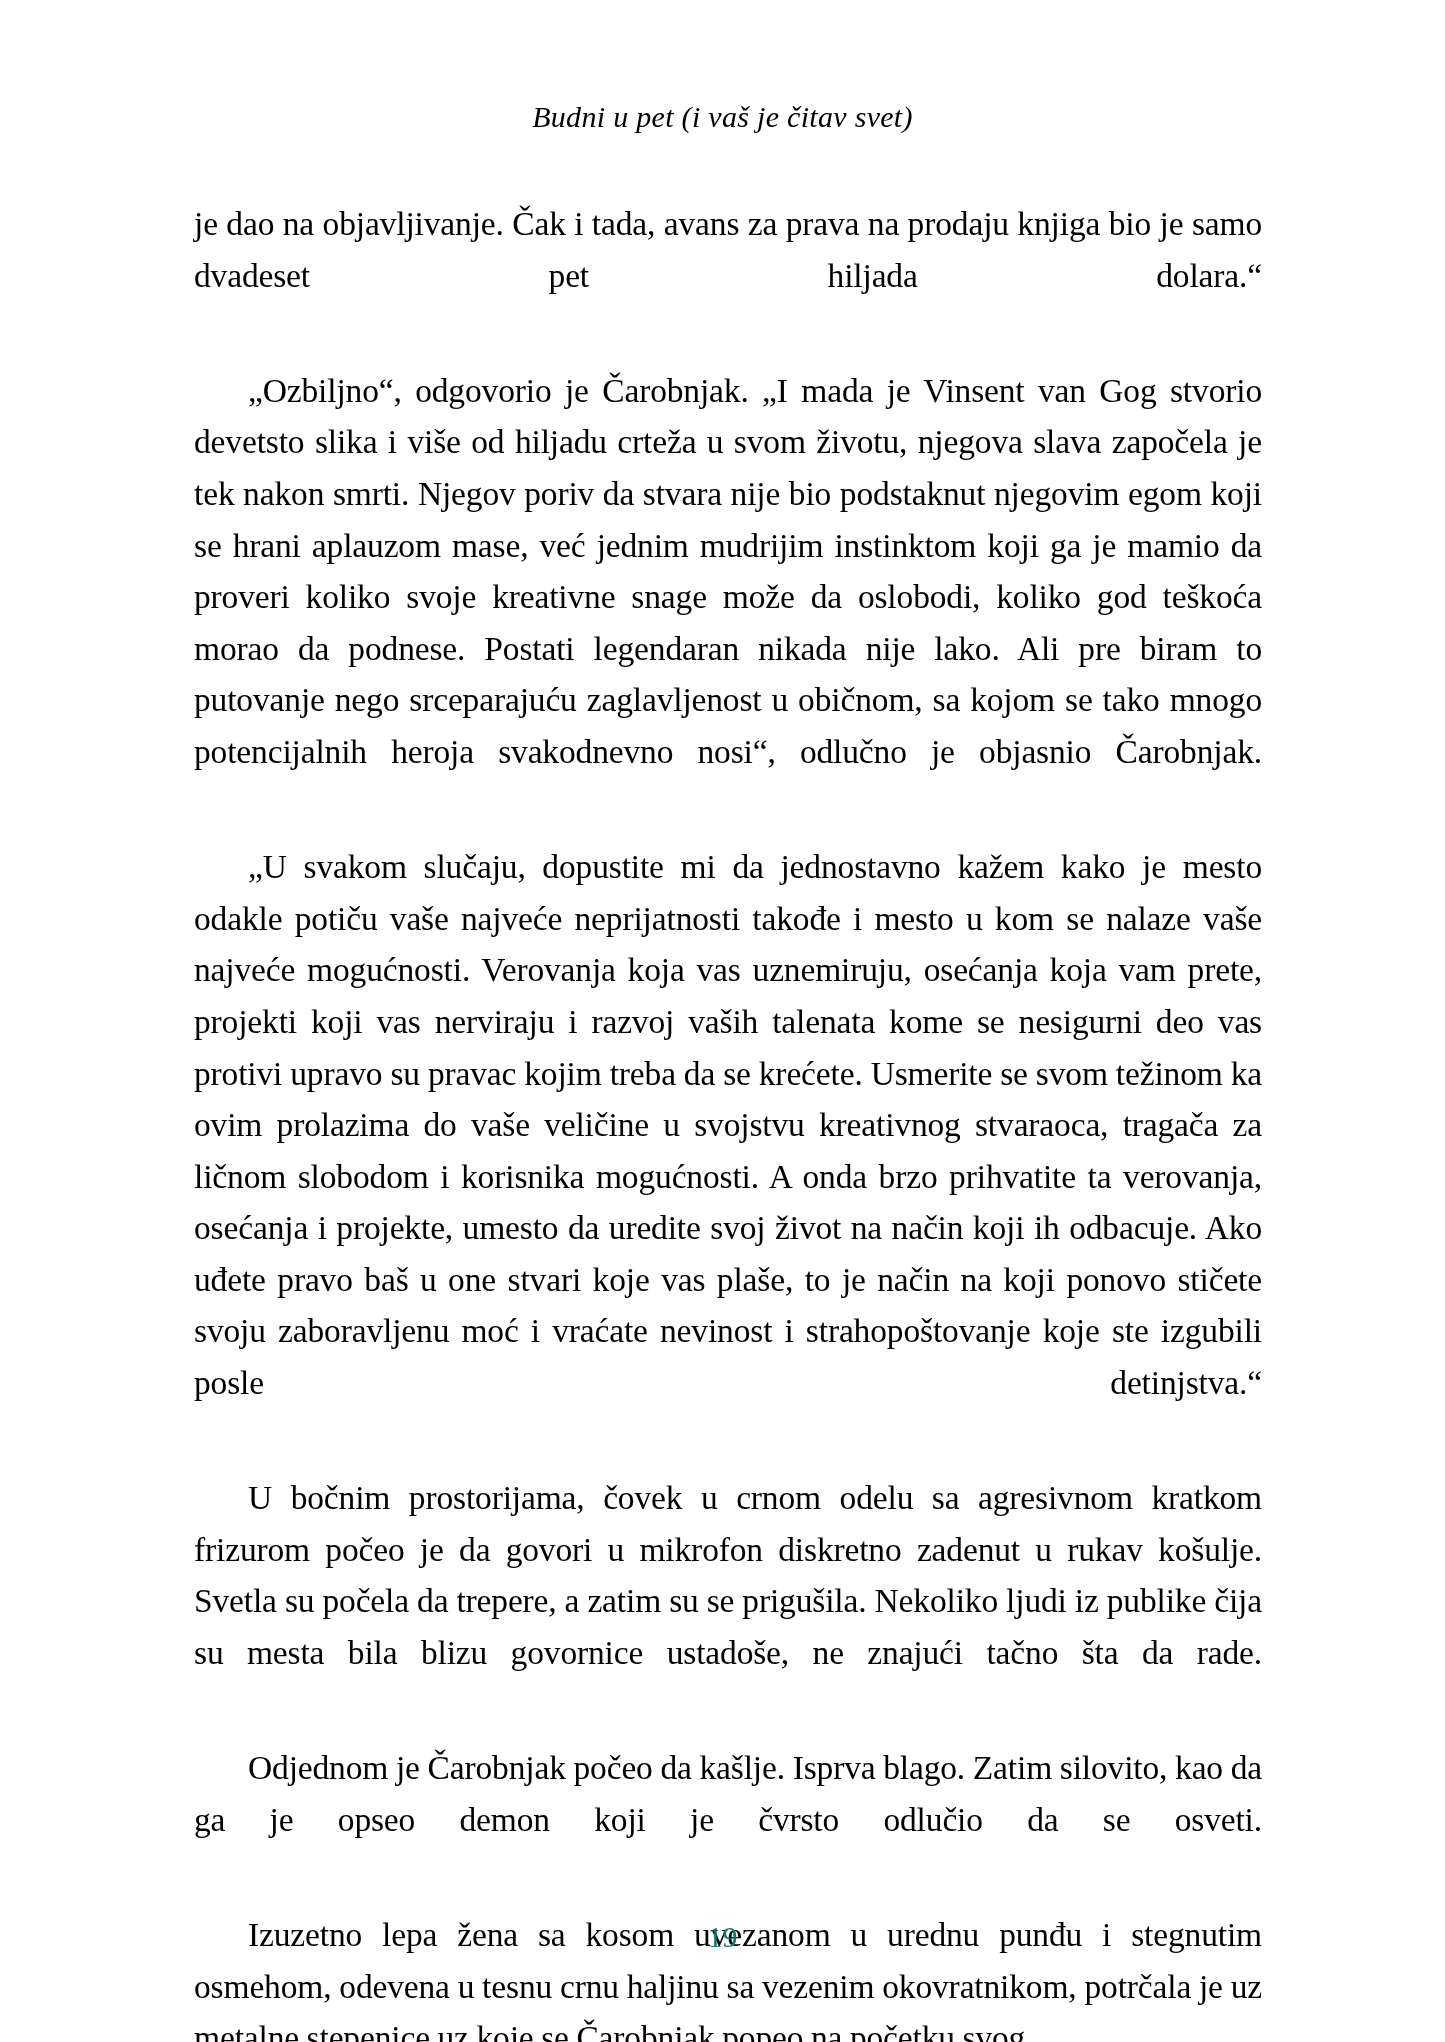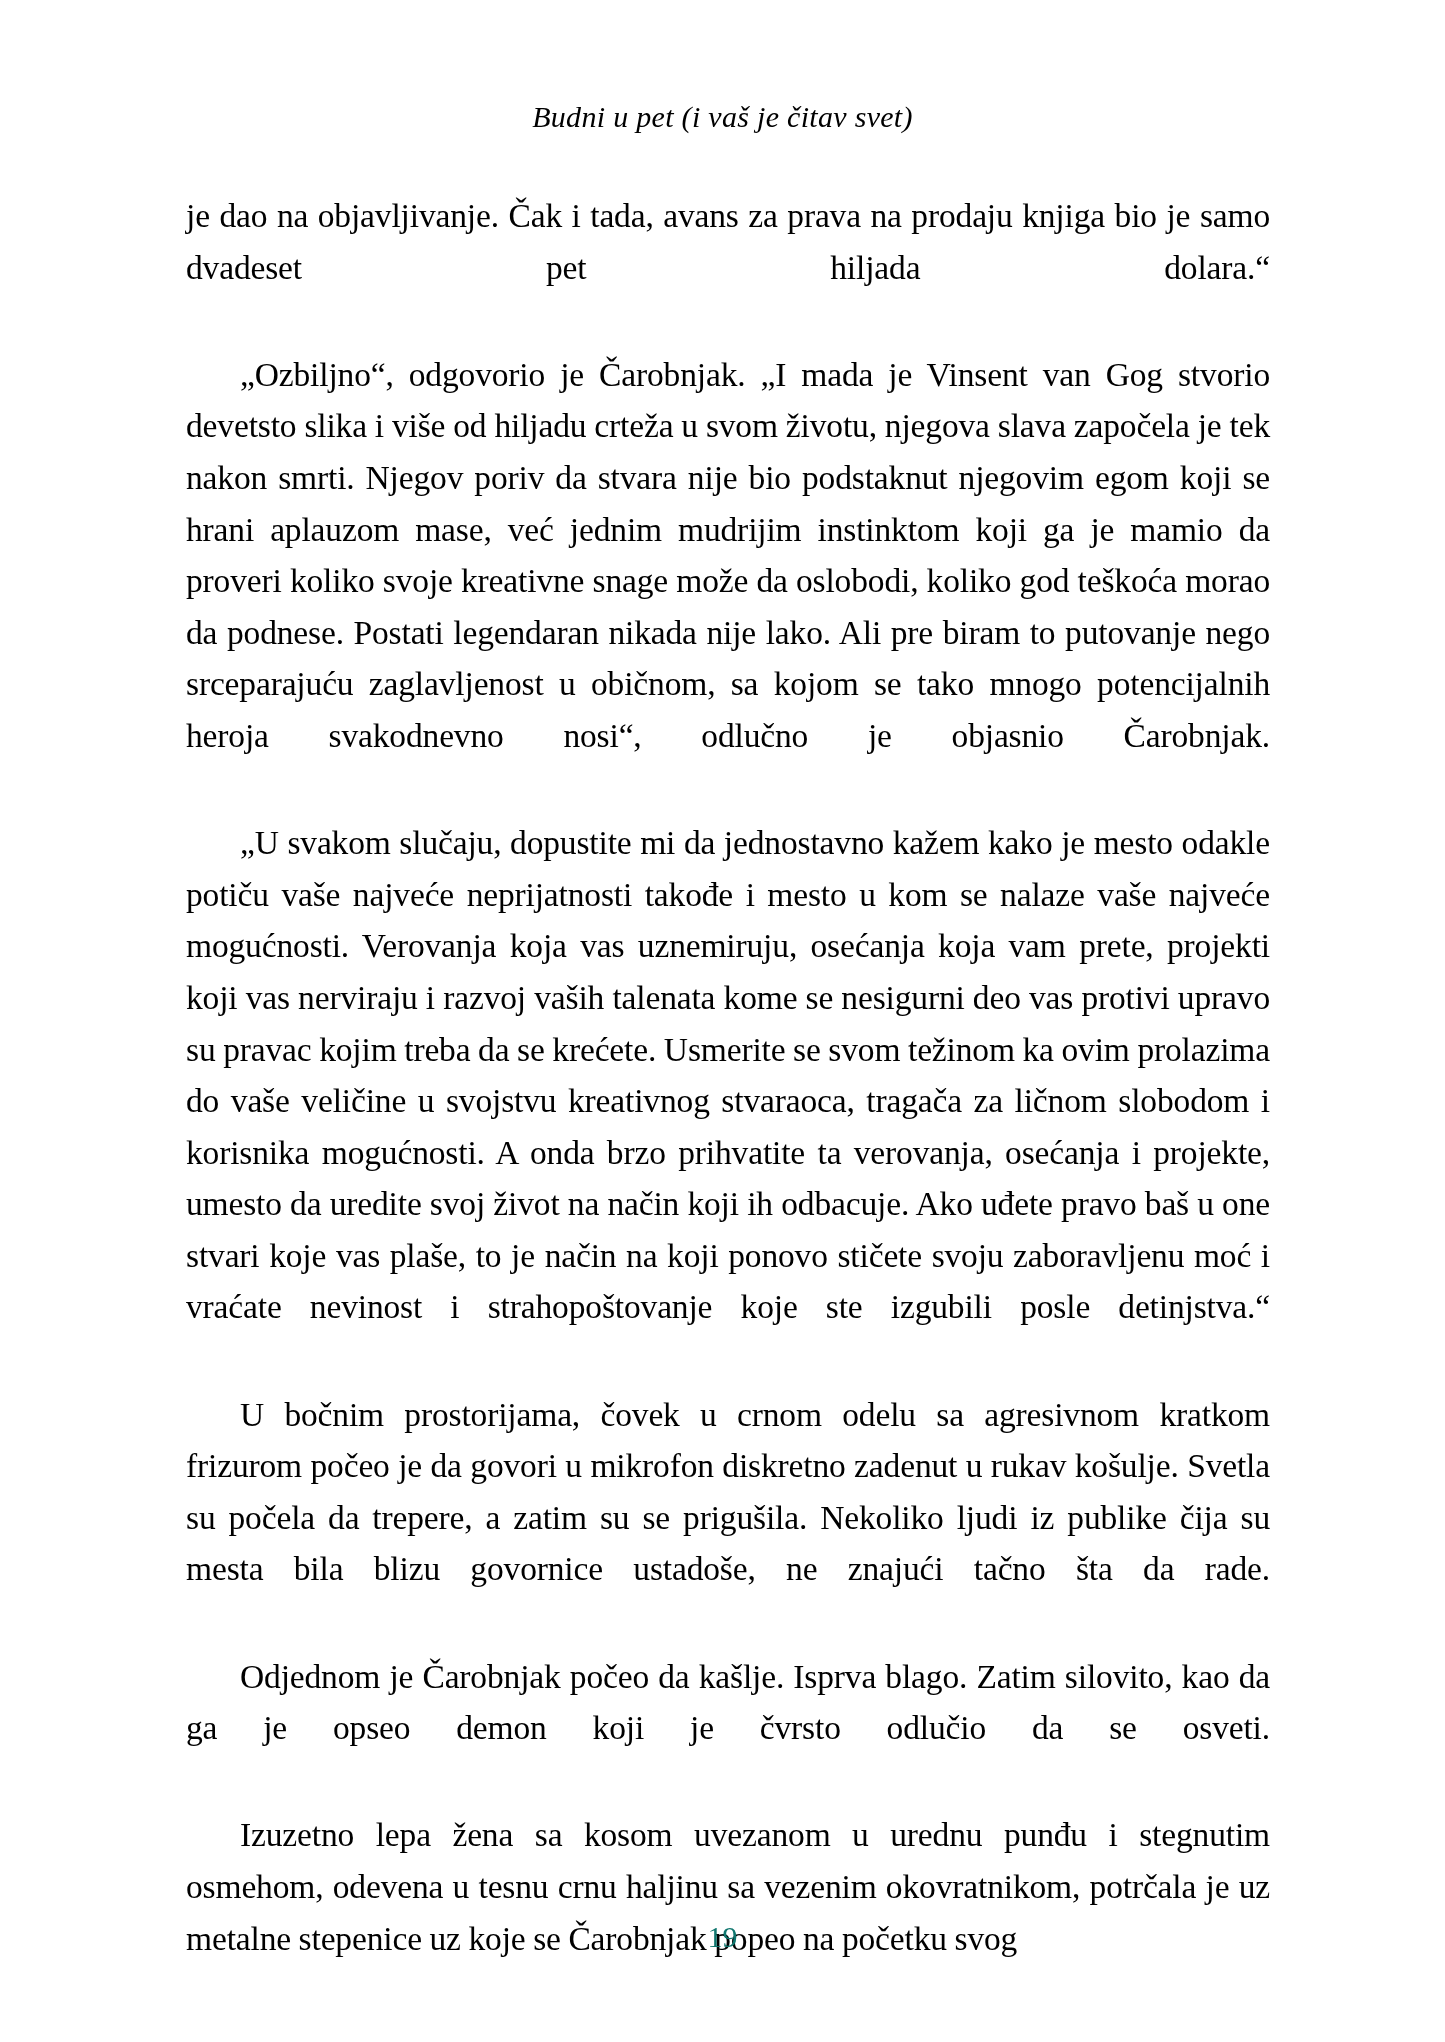--- a/index.html
+++ b/index.html
@@ -37,21 +37,21 @@
     font-size: 33.5px;
     line-height: 51.6px;
     text-align: justify;
     text-justify: inter-word;
     -webkit-hyphens: none;
     hyphens: none;
     word-spacing: -0.6px;
     letter-spacing: -0.15px;
   }
   .text-block p {
-    margin: 4px;
+    margin: 12px;
     text-indent: 0;
   }
   .text-block p.indent {
     text-indent: 54px;
   }
   .text-block p::after {
     content: "";
     display: inline-block;
     width: 100%;
   }

